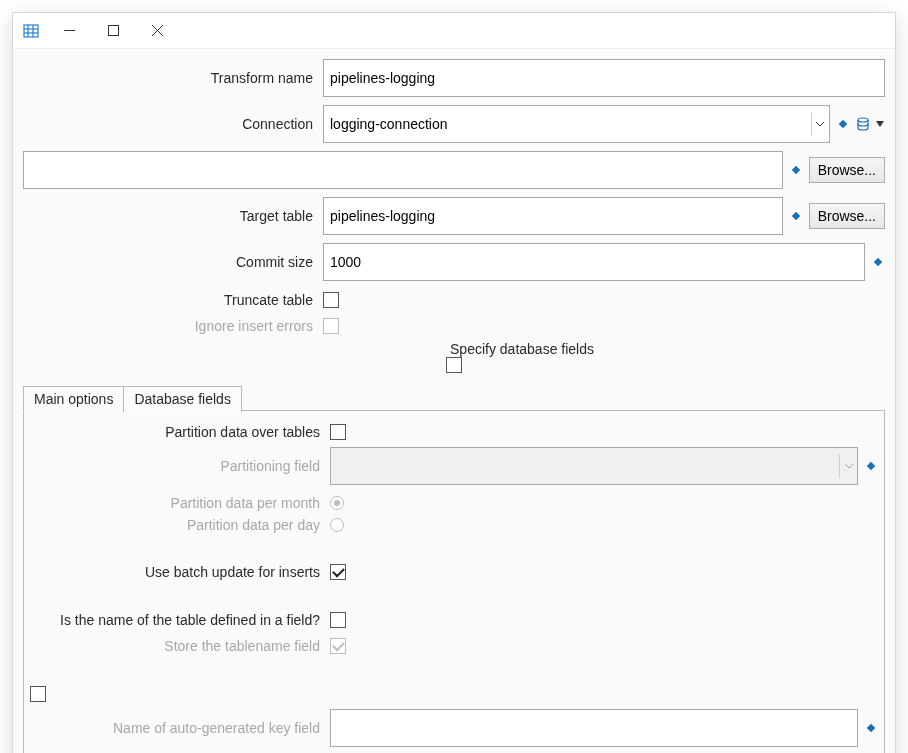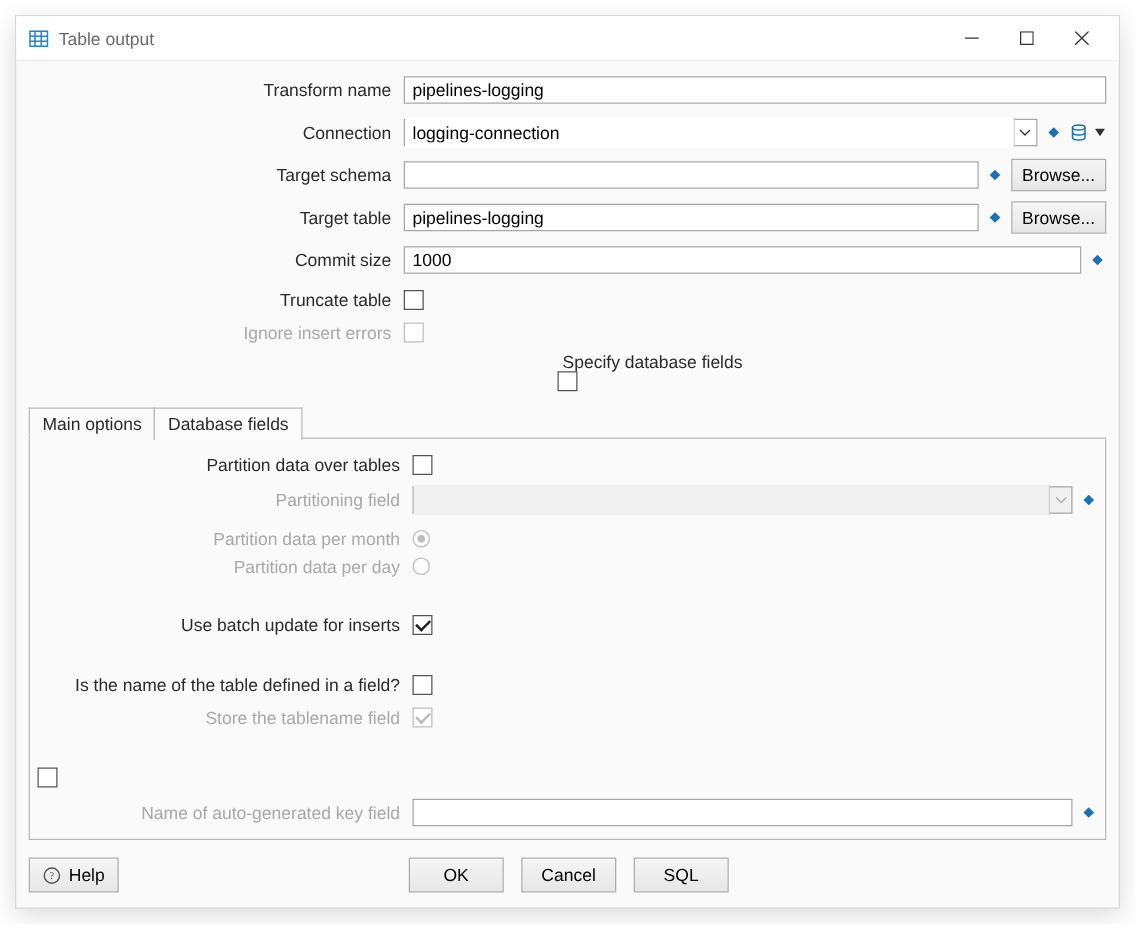--- a/index.html
+++ b/index.html
@@ -43,21 +43,21 @@
     text-align: right;
     padding-right: 10px;
     font-size:14px;
     color:#2a2a2a;
   }
   .form-row .lbl.disabled { color:#a8a8a8; }
   .form-row .controls { flex:1; display:flex; align-items:center; gap:6px; }
   input[type=text].txt, .combo, select {
     font: inherit;
     font-size:14px;
-    height:22px;
+    height:38px;
     border:1px solid #a8a8a8;
     background:#fff;
     padding: 0 6px;
     width:100%;
   }
   input[type=text].txt:read-only { background:#fff; }
   .combo { display:flex; align-items:center; padding:0; }
   .combo .combo-text { flex:1; border:none; height:24px; padding:0 6px; font:inherit; font-size:14px; outline:none;}
   .combo .combo-arrow { width:18px; height:24px; display:flex; align-items:center; justify-content:center; border-left:1px solid #d0d0d0;}
   .combo.disabled { background:#f0f0f0; color:#a8a8a8;}
@@ -143,21 +143,20 @@
   <div class="titlebar">
     <span class="app-icon">
       <svg viewBox="0 0 16 16" fill="none" stroke="currentColor" stroke-width="1.2">
         <rect x="1" y="2" width="14" height="12"></rect>
         <line x1="1" y1="6" x2="15" y2="6"></line>
           <line x1="1" y1="10" x2="15" y2="10"></line>
         <line x1="5" y1="2" x2="5" y2="14"></line>
           <line x1="10" y1="2" x2="10" y2="14"></line>
       </svg>
     </span>
-    <span class="title">Table output</span>
     <div class="win-btn">
       <svg viewBox="0 0 11 11">
           <line x1="0" y1="5.5" x2="11" y2="5.5" stroke="#333" stroke-width="1"></line>
         </svg>
     </div>
     <div class="win-btn">
       <svg viewBox="0 0 11 11">
           <rect x="0.5" y="0.5" width="10" height="10" fill="none" stroke="#333" stroke-width="1"></rect>
         </svg>
     </div>
@@ -203,21 +202,20 @@
         </span>
         <span class="menu-arrow">
           <svg width="8" height="8" viewBox="0 0 8 8">
               <polygon points="0,1 8,1 4,7" fill="#333"></polygon>
             </svg>
         </span>
       </div>
     </div>
 
     <div class="form-row">
-      <div class="lbl">Target schema</div>
       <div class="controls">
         <input type="text" class="txt" style="flex: 1 1 0%;" value="">
         <span class="diamond">
           <svg viewBox="0 0 12 12">
               <rect x="3" y="3" width="6" height="6" transform="rotate(45 6 6)" fill="#1a6fb5"></rect>
             </svg>
         </span>
         <button class="btn-browse">Browse...</button>
       </div>
     </div>

